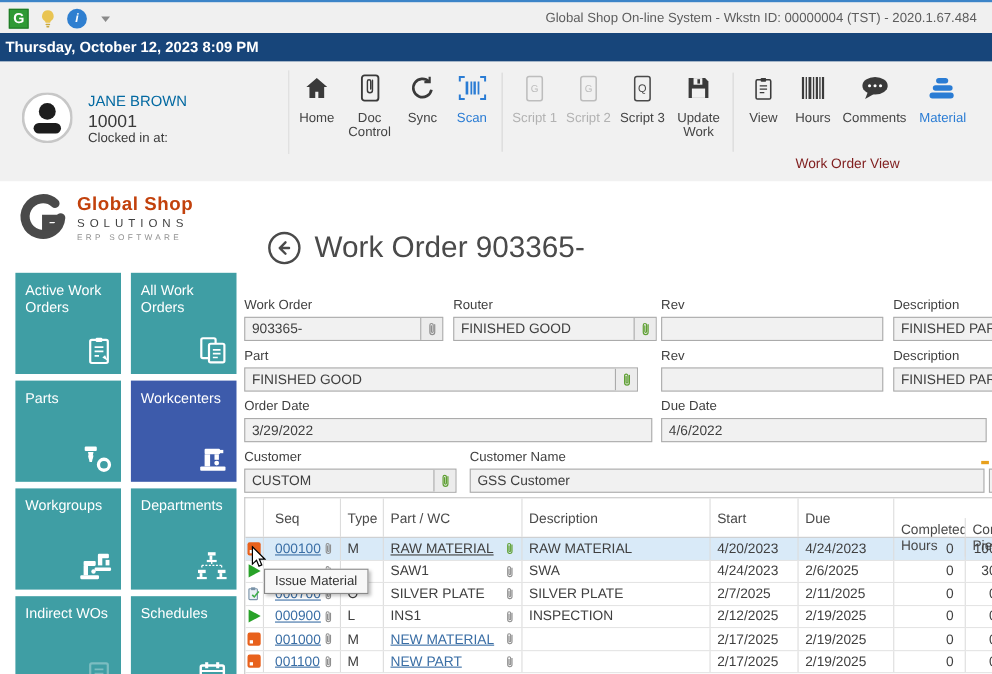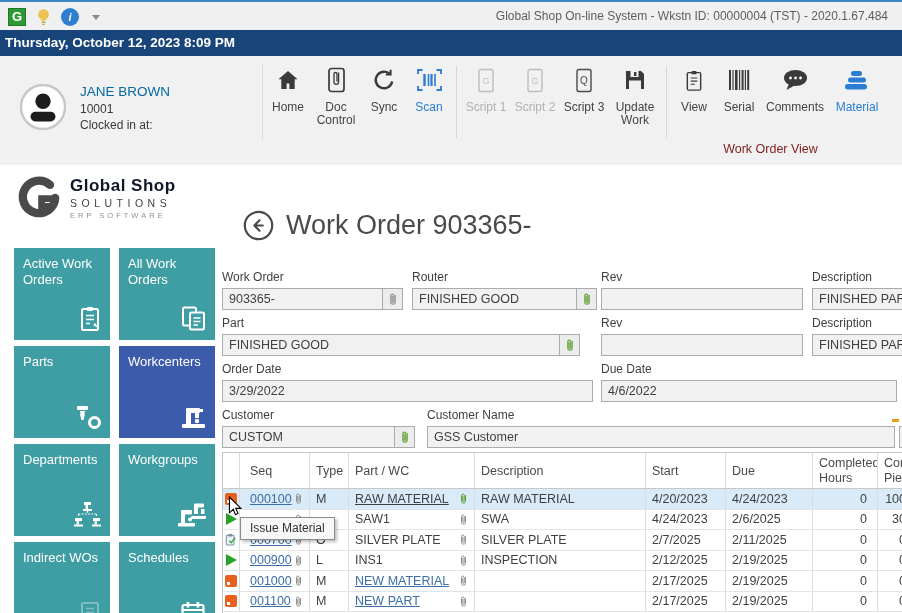--- a/index.html
+++ b/index.html
@@ -21,39 +21,39 @@
               font-size:12px; color:#5d5d5d; }
 
   
   .datebar { position:absolute; left:0; top:30px; width:902px; height:26px; background:#17457a;
              color:#fff; font-size:13.5px; font-weight:bold; line-height:26px; padding-left:5px; }
 
   
   .appheader { position:absolute; left:0; top:56px; width:902px; height:109px; background:#f1f1f1; }
   .avatar { position:absolute; left:20px; top:28px; width:46px; height:46px; }
   .u-name { position:absolute; left:80px; top:28px; font-size:13.5px; color:#0369a1; }
-  .u-id   { position:absolute; left:80px; top:46px; font-size:12px; color:#3a3a3a; }
+  .u-id   { position:absolute; left:80px; top:46px; font-size:16px; color:#3a3a3a; }
   .u-clk  { position:absolute; left:80px; top:62px; font-size:12px; color:#3a3a3a; }
   .hdr-vsep { position:absolute; width:1px; background:#dcdcdc; top:8px; height:76px; }
 
   .toolbar { position:absolute; left:268px; top:8px; display:flex; gap:5px; align-items:flex-start; }
   .tbi { display:flex; flex-direction:column; align-items:center; }
   .tbi-icon { height:32px; display:flex; align-items:center; justify-content:center; }
   .tbi-label { margin-top:5px; font-size:12px; line-height:13px; color:#444; text-align:center; }
   .tbi.blue .tbi-label { color:#2a7cd4; }
   .tbi.disabled .tbi-label { color:#b2b2b2; }
   .tsep { width:1px; height:72px; background:#d8d8d8; margin:2px 2px 0 2px; }
   .group-label { position:absolute; left:666px; top:86px; width:209px; text-align:center;
                  font-size:12.5px; color:#7f1d1d; }
 
   
   .main { position:absolute; left:0; top:165px; width:902px; height:448px; background:#fff; }
 
   .logo { position:absolute; left:16px; top:10px; display:flex; gap:8px; align-items:center; }
-  .logo-txt div:nth-child(1){ font-size:17px; font-weight:bold; color:#0f172a; letter-spacing:.5px; }
+  .logo-txt div:nth-child(1){ font-size:17px; font-weight:bold; color:#c2410c; letter-spacing:.5px; }
   .logo-txt div:nth-child(2){ font-size:10.5px; color:#3f3f3f; letter-spacing:4.5px; margin-top:1px; }
   .logo-txt div:nth-child(3){ font-size:7.5px; color:#919191; letter-spacing:3px; margin-top:2px; }
 
   .pagetitle { position:absolute; left:243px; top:45px; display:flex; align-items:center; gap:12px; }
   .pagetitle .txt { font-size:27px; font-weight:300; color:#4a4a4a; }
 
   
   .tiles { position:absolute; left:14px; top:83px; display:grid;
            grid-template-columns:96px 96px; grid-auto-rows:92px; gap:6px 9px; }
   .tile { background:#3f9ea4; color:#fff; font-size:13px; line-height:16px;
@@ -81,21 +81,21 @@
   .tr { height:20.5px; border-bottom:1px solid #e4e4e4; align-items:center; }
   .tr.sel { background:#d9eaf8; }
   .tc { border-right:1px solid #dcdcdc; height:100%; display:flex; align-items:center;
         padding:0 6px; overflow:hidden; white-space:nowrap; }
   .c0{ width:17px; padding:0 2px; justify-content:center; }
   .c1{ width:70px; padding-left:10px; justify-content:space-between; }
   .c2{ width:39px; } .c3{ width:126px; justify-content:space-between; }
   .c4{ width:171px; } .c5{ width:80px; } .c6{ width:87px; }
   .c7{ width:65px; justify-content:flex-end; padding-right:10px; }
   .c8{ width:33px; justify-content:flex-end; padding-right:4px; }
-  .gh .c7, .gh .c8 { justify-content:flex-start; white-space:normal; line-height:15px; padding-right:2px; }
+  .gh .c7, .gh .c8 { justify-content:flex-start; white-space:normal; line-height:15px; padding-right:2px;margin-top:18px; }
   .lnk { color:#3a6ea5; text-decoration:underline; cursor:pointer; }
   .lnk.dark { color:#3f3f3f; }
   .ic-mat { width:12px; height:12px; background:#e8611c; border-radius:2px; position:relative; flex:0 0 auto; }
   .ic-mat::after { content:""; position:absolute; left:2px; bottom:2px; width:3px; height:3px; background:#fff; }
   .ic-play { width:0; height:0; border-left:11px solid #28a228;
              border-top:6.5px solid transparent; border-bottom:6.5px solid transparent; flex:0 0 auto; }
 
   .tooltip { position:absolute; left:240px; top:352px; background:#f7f7f7; border:1px solid #8a8a8a;
              box-shadow:2px 2px 3px rgba(0,0,0,.25); font-size:12px; color:#333;
              padding:3px 9px 4px 9px; z-index:20; white-space:nowrap; }
@@ -237,21 +237,21 @@
         <svg width="22" height="24" viewBox="0 0 22 24" fill="#3a3a3a">
           <rect x="1" y="2" width="2" height="20"></rect>
             <rect x="4.4" y="2" width="1.2" height="20"></rect>
           <rect x="7" y="2" width="2.6" height="20"></rect>
             <rect x="11" y="2" width="1.2" height="20"></rect>
           <rect x="13.6" y="2" width="2" height="20"></rect>
             <rect x="16.8" y="2" width="1.2" height="20"></rect>
           <rect x="19.2" y="2" width="2" height="20"></rect>
           </svg>
       </div>
-      <div class="tbi-label">Serial</div>
+      <div class="tbi-label">Hours</div>
     </div>
 
     <div class="tbi" style="width:62px">
       <div class="tbi-icon">
         <svg width="27" height="23" viewBox="0 0 27 23">
             <ellipse cx="13.5" cy="9" rx="11.5" ry="8" fill="#3a3a3a"></ellipse>
         <path d="M7 14.5 4.5 21l8-4.5z" fill="#3a3a3a"></path>
         <circle cx="8.5" cy="9" r="1.4" fill="#fff"></circle>
             <circle cx="13.5" cy="9" r="1.4" fill="#fff"></circle>
             <circle cx="18.5" cy="9" r="1.4" fill="#fff"></circle>
@@ -325,20 +325,33 @@
     </div>
     <div class="tile active">
       <span>Workcenters</span>
       <svg width="27" height="26" viewBox="0 0 27 26" fill="#fff">
         <rect x="2" y="20" width="23" height="4" rx="1"></rect>
           <rect x="6" y="9" width="5" height="11"></rect>
         <rect x="6" y="4" width="14" height="5" rx="1"></rect>
           <rect x="15" y="9" width="4" height="5"></rect>
         <circle cx="17" cy="17" r="2.2"></circle>
           <rect x="20" y="5" width="3" height="3"></rect>
+        </svg>
+    </div>
+    <div class="tile">
+      <span>Workgroups</span>
+      <svg width="30" height="26" viewBox="0 0 30 26" fill="#fff">
+        <rect x="1" y="21" width="17" height="3.5" rx="1"></rect>
+          <rect x="4" y="12" width="4" height="9"></rect>
+        <rect x="4" y="8" width="11" height="4.5" rx="1"></rect>
+          <circle cx="13" cy="17.5" r="2"></circle>
+        <rect x="14" y="14" width="15" height="3" rx="1"></rect>
+          <rect x="17" y="4" width="4" height="8"></rect>
+        <rect x="17" y="1.5" width="10" height="4" rx="1"></rect>
+          <rect x="24" y="7" width="3.5" height="5"></rect>
         </svg>
     </div>
     <div class="tile">
       <span>Departments</span>
       <svg width="30" height="27" viewBox="0 0 30 27">
         <g fill="#fff">
             <rect x="12" y="1" width="7" height="3"></rect>
             <rect x="13.5" y="4" width="2.5" height="4"></rect>
             <rect x="11" y="8" width="9" height="2"></rect>
           </g>
@@ -348,33 +361,20 @@
             <rect x="4.5" y="20" width="2.5" height="3.5"></rect>
             <rect x="2" y="23.5" width="9" height="2"></rect>
           </g>
         <g fill="#fff">
             <rect x="21" y="17" width="7" height="3"></rect>
             <rect x="22.5" y="20" width="2.5" height="3.5"></rect>
             <rect x="20" y="23.5" width="9" height="2"></rect>
           </g>
         </svg>
     </div>
-    <div class="tile">
-      <span>Workgroups</span>
-      <svg width="30" height="26" viewBox="0 0 30 26" fill="#fff">
-        <rect x="1" y="21" width="17" height="3.5" rx="1"></rect>
-          <rect x="4" y="12" width="4" height="9"></rect>
-        <rect x="4" y="8" width="11" height="4.5" rx="1"></rect>
-          <circle cx="13" cy="17.5" r="2"></circle>
-        <rect x="14" y="14" width="15" height="3" rx="1"></rect>
-          <rect x="17" y="4" width="4" height="8"></rect>
-        <rect x="17" y="1.5" width="10" height="4" rx="1"></rect>
-          <rect x="24" y="7" width="3.5" height="5"></rect>
-        </svg>
-    </div>
     <div class="tile faded">
       <span>Indirect WOs</span>
       <svg width="24" height="27" viewBox="0 0 24 26" fill="none" stroke="#fff">
         <rect x="4" y="3.5" width="16" height="21" rx="1.5" stroke-width="2"></rect>
         <path d="M8 9h8M8 13h8M8 17h5" stroke-width="1.6"></path>
         </svg>
     </div>
     <div class="tile">
       <span>Schedules</span>
       <svg width="27" height="26" viewBox="0 0 26 26">

